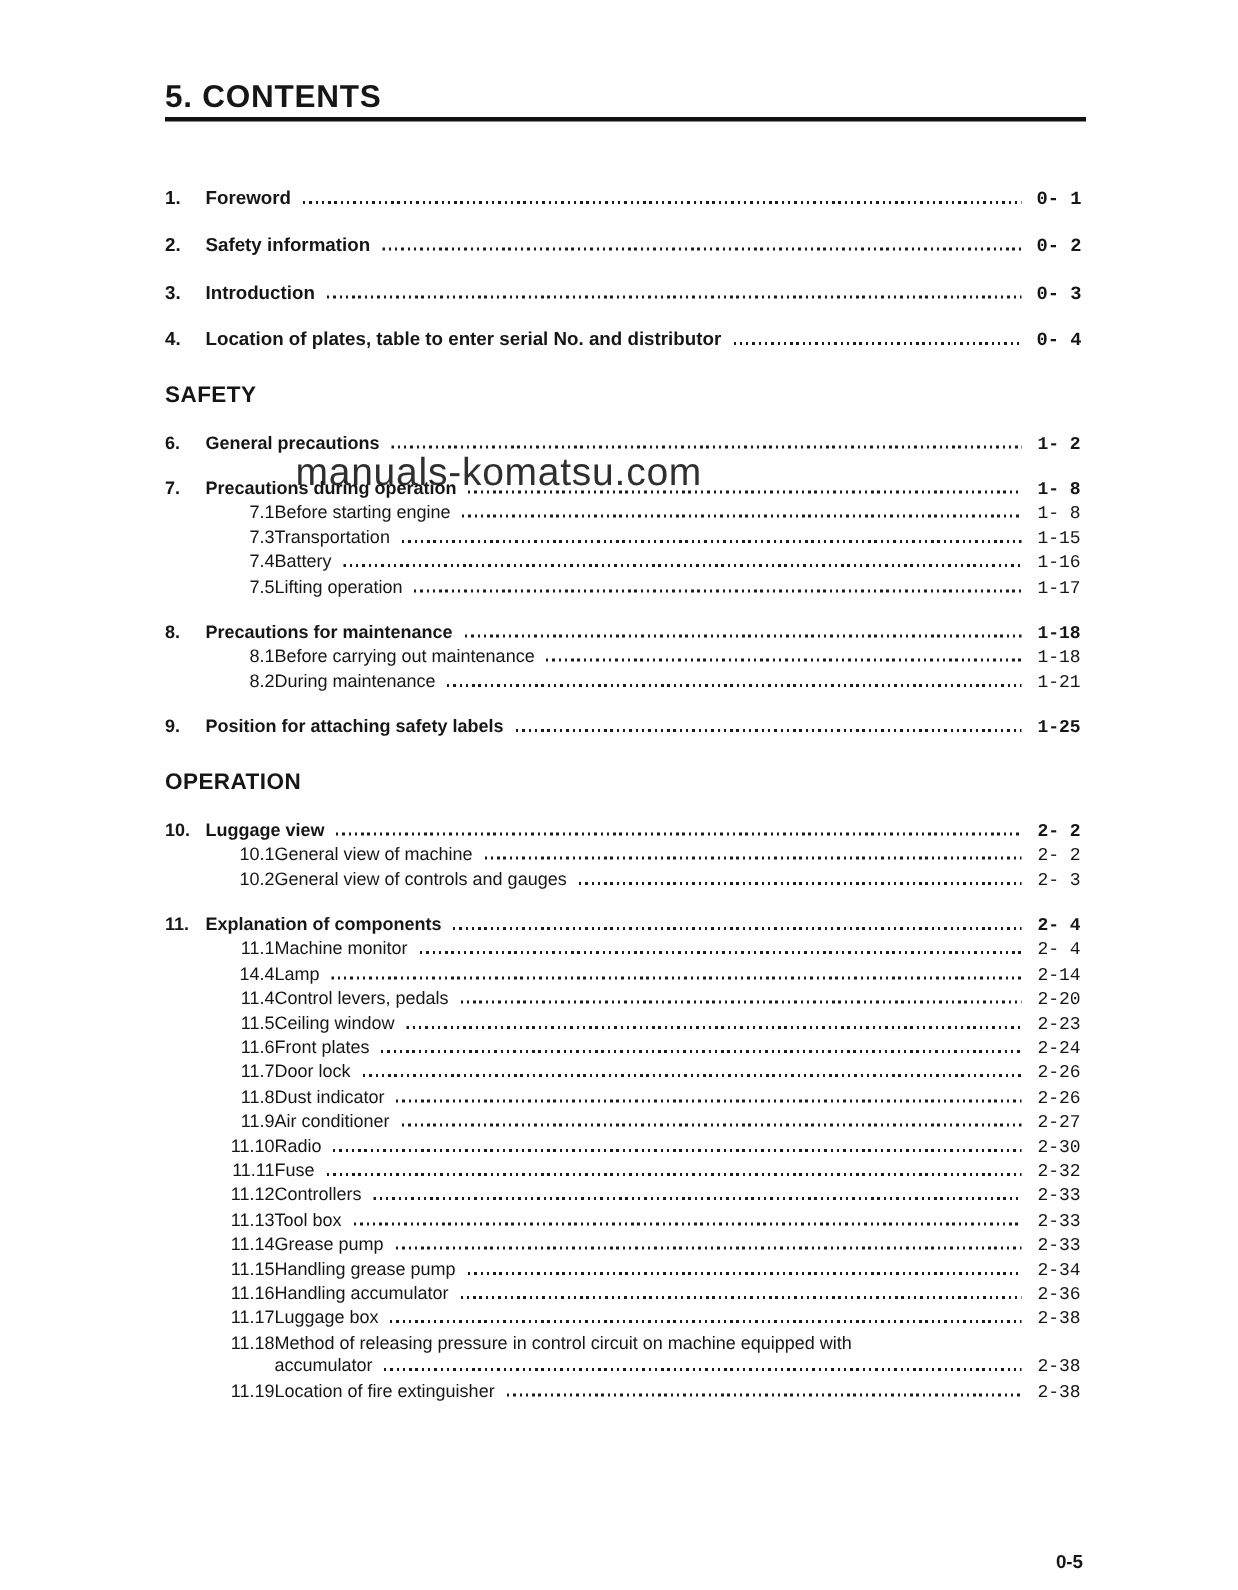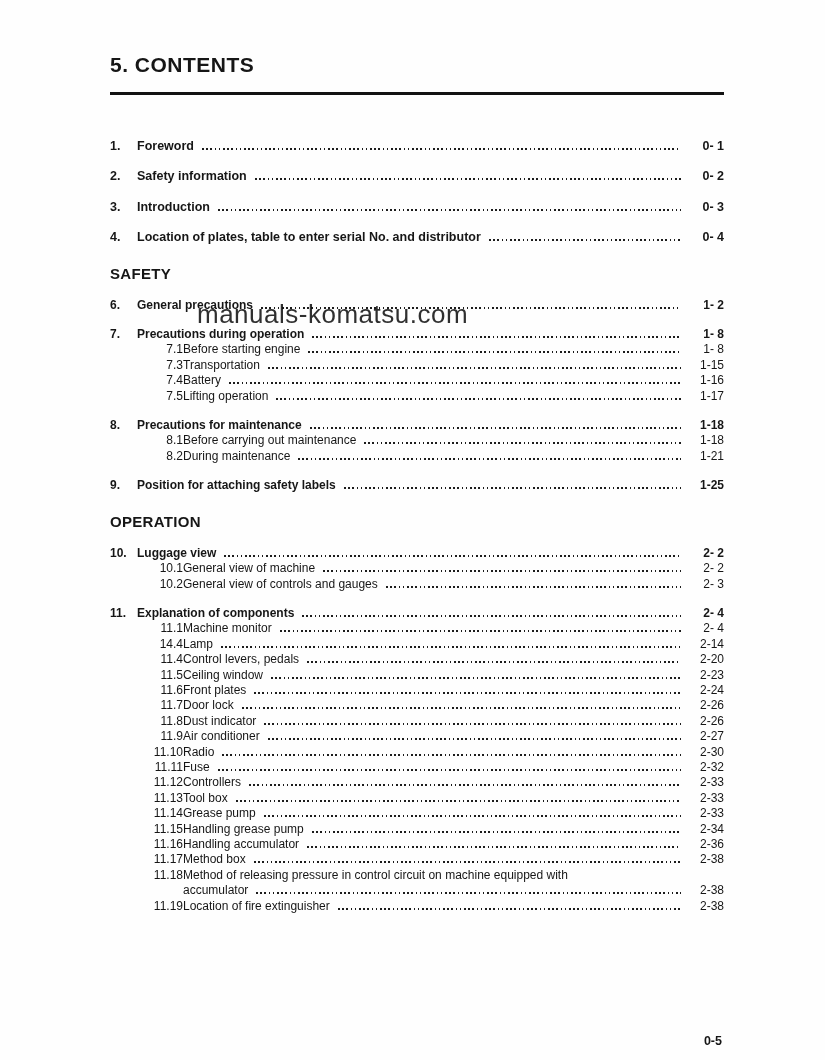--- a/index.html
+++ b/index.html
@@ -13,21 +13,21 @@
   }
   .page{
     position:absolute;inset:0;background:#fefefe;
   }
   .content{
     position:absolute;left:110px;top:52px;width:614px;
   }
   .doc-title{
     font-size:21px;font-weight:bold;letter-spacing:0.5px;
     line-height:26px;
-    padding-bottom:14px;
+    padding-bottom:0;
     border-bottom:3px solid #121212;
   }
   .toc{margin-top:44px;}
   .toc-section{margin-top:18px;}
   .toc-section.front{margin-top:0;}
   .sec-heading{
     font-size:15px;font-weight:bold;letter-spacing:0.3px;
     line-height:20px;margin-bottom:4px;
   }
   .row{
@@ -42,21 +42,21 @@
   .lvl2{padding-left:27px;}
   .lvl2 .num{width:46px;text-align:right;}
   .label{flex:0 1 auto;white-space:nowrap;}
   .leader{
     flex:1 1 auto;
     height:2px;
     margin:0 7px 2px 8px;
     background-image:repeating-linear-gradient(to right,#1c1c1c 0 1.6px,transparent 1.6px 4.2px);
   }
   .pageno{
-    flex:0 0 auto;min-width:36px;text-align:right;white-space:pre;
+    flex:0 0 auto;min-width:36px;text-align:center;white-space:pre;font-family:Liberation Mono, monospace;
   }
   .watermark{
     position:absolute;left:197px;top:299px;
     font-size:26px;letter-spacing:0.5px;
     color:rgba(18,18,18,0.88);
     pointer-events:none;
   }
   .footer-pageno{
     position:absolute;top:1006px;right:103px;
     font-size:12.5px;font-weight:bold;white-space:pre;margin-top:28px;
@@ -269,21 +269,21 @@
             <span class="pageno">2-34</span>
           </div>
           <div class="row lvl2">
             <span class="num">11.16</span>
             <span class="label">Handling accumulator</span>
             <span class="leader"></span>
             <span class="pageno">2-36</span>
           </div>
           <div class="row lvl2">
             <span class="num">11.17</span>
-            <span class="label">Method box</span>
+            <span class="label">Luggage box</span>
             <span class="leader"></span>
             <span class="pageno">2-38</span>
           </div>
           <div class="row lvl2 nolead">
             <span class="num">11.18</span>
             <span class="label">Method of releasing pressure in control circuit on machine equipped with</span>
           </div>
           <div class="row lvl2 cont">
             <span class="num"></span>
             <span class="label">accumulator</span>

